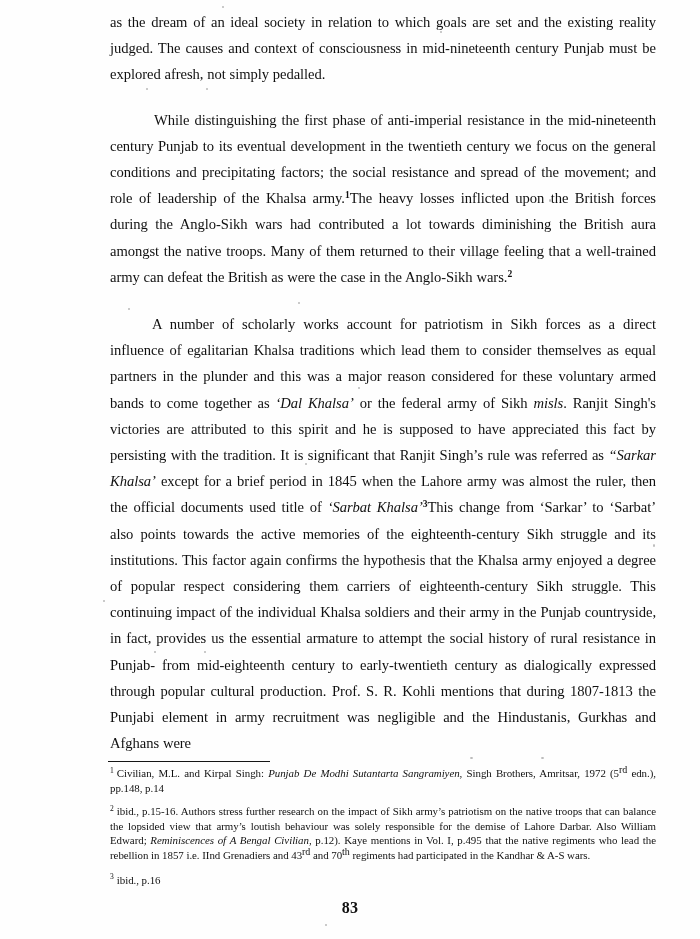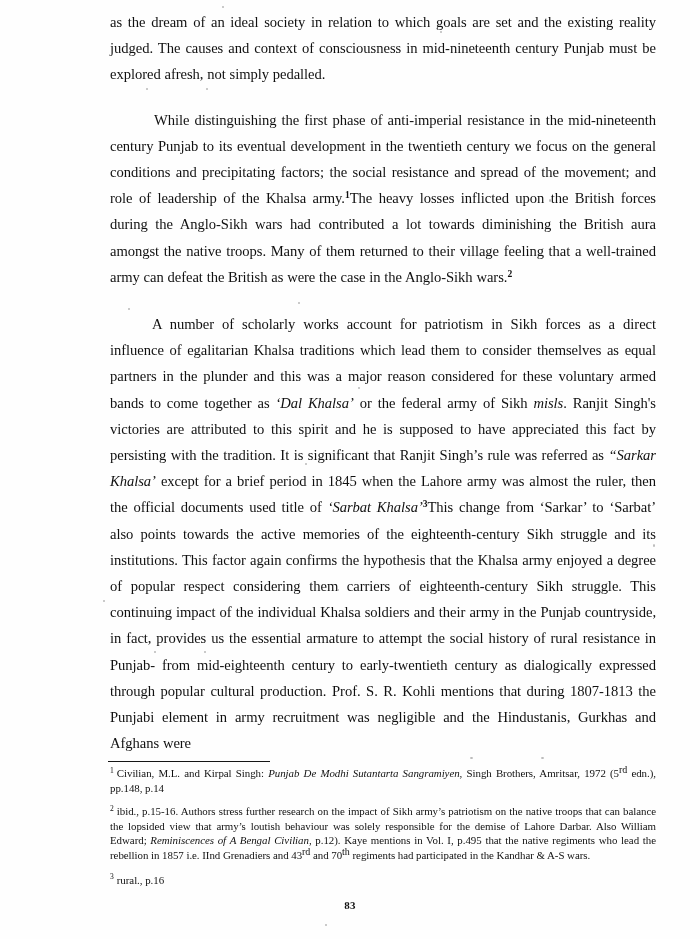--- a/index.html
+++ b/index.html
@@ -92,21 +92,21 @@
     line-height: 0;
     font-family: Liberation Serif, serif;
   }
   .fn-b { font-weight: normal; font-style: italic; }
   .page-number {
     position: absolute;
     left: 0;
     top: 899px;
     width: 700px;
     text-align: center;
-    font-size: 11px;
+    font-size: 16px;
     font-weight: bold;
     letter-spacing: 0.3px;
   }
   .speck {
     position: absolute;
     background: #b9b9b9;
     border-radius: 50%;
     pointer-events: none;
   }
 </style>
@@ -126,21 +126,21 @@
   </div>
 
   <div class="rule"></div>
 
   <div class="footnotes">
 
     <p class="fn-par fn1"><span class="fnum">1</span><span>Civilian, M.L. and Kirpal Singh: </span><span class="fn-b">Punjab De Modhi Sutantarta Sangramiyen</span><span>, Singh Brothers, Amritsar, 1972 (5</span><sup class="ord">rd</sup><span> edn.), pp.148, p.14</span></p>
 
     <p class="fn-par fn2"><span class="fnum">2</span><span>ibid., p.15-16. Authors stress further research on the impact of Sikh army’s patriotism on the native troops that can balance the lopsided view that army’s loutish behaviour was solely responsible for the demise of Lahore Darbar. Also William Edward; </span><span class="fn-b">Reminiscences of A Bengal Civilian</span><span>, p.12). Kaye mentions in Vol. I, p.495 that the native regiments who lead the rebellion in 1857 i.e. IInd Grenadiers and 43</span><sup class="ord">rd</sup><span> and 70</span><sup class="ord">th</sup><span> regiments had participated in the Kandhar &amp; A-S wars.</span></p>
 
-    <p class="fn-par fn3"><span class="fnum">3</span><span>rural., p.16</span></p>
+    <p class="fn-par fn3"><span class="fnum">3</span><span>ibid., p.16</span></p>
 
   </div>
 
   <div class="page-number">83</div>
 
   <div class="speck" style="left:222px;top:6px;width:2px;height:2px;"></div>
   <div class="speck" style="left:440px;top:31px;width:2px;height:2px;"></div>
   <div class="speck" style="left:146px;top:88px;width:2px;height:2px;"></div>
   <div class="speck" style="left:206px;top:88px;width:2px;height:2px;"></div>
   <div class="speck" style="left:549px;top:199px;width:2px;height:3px;"></div>

